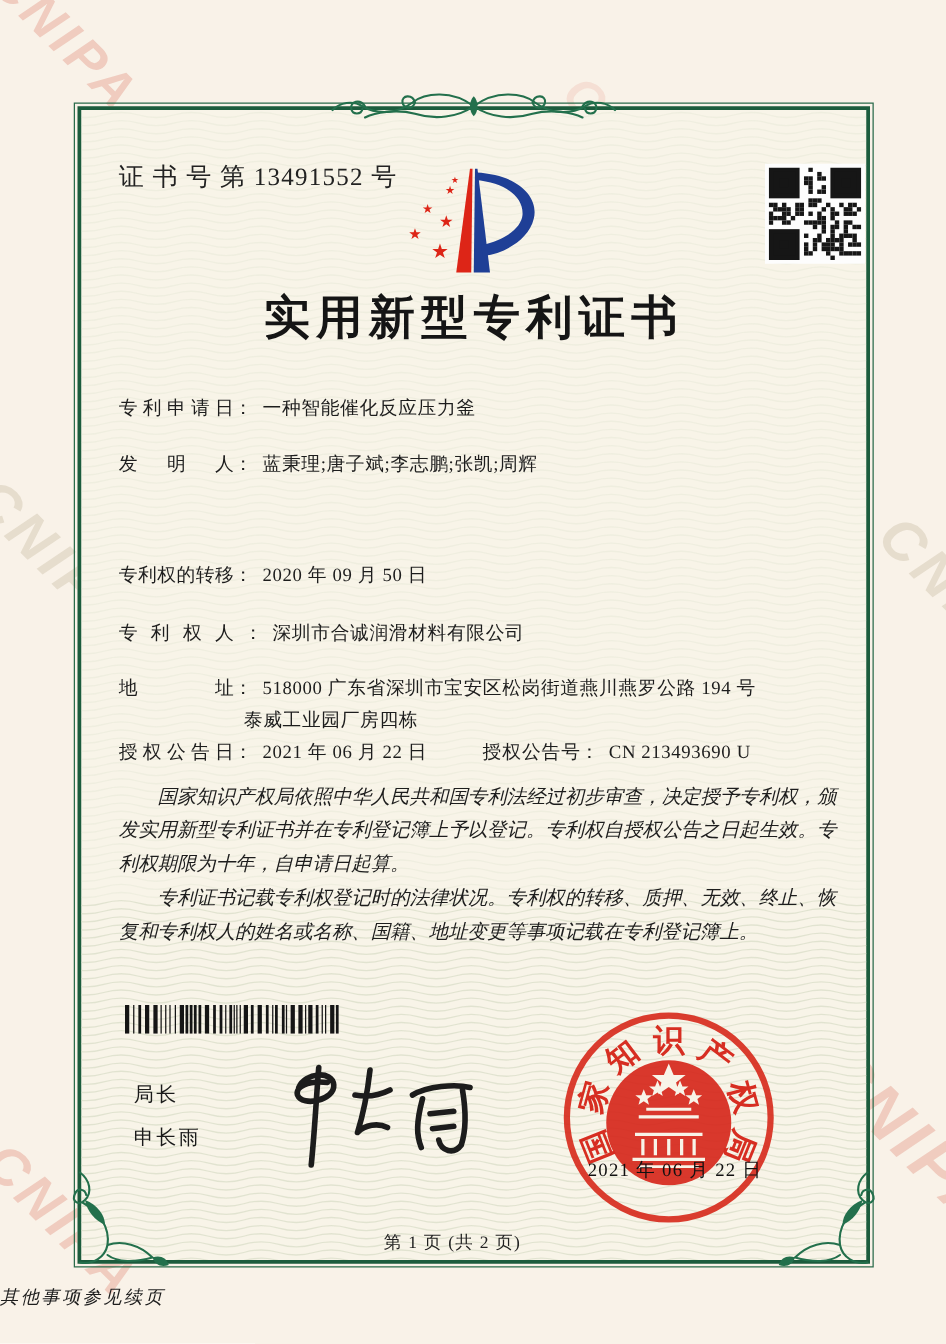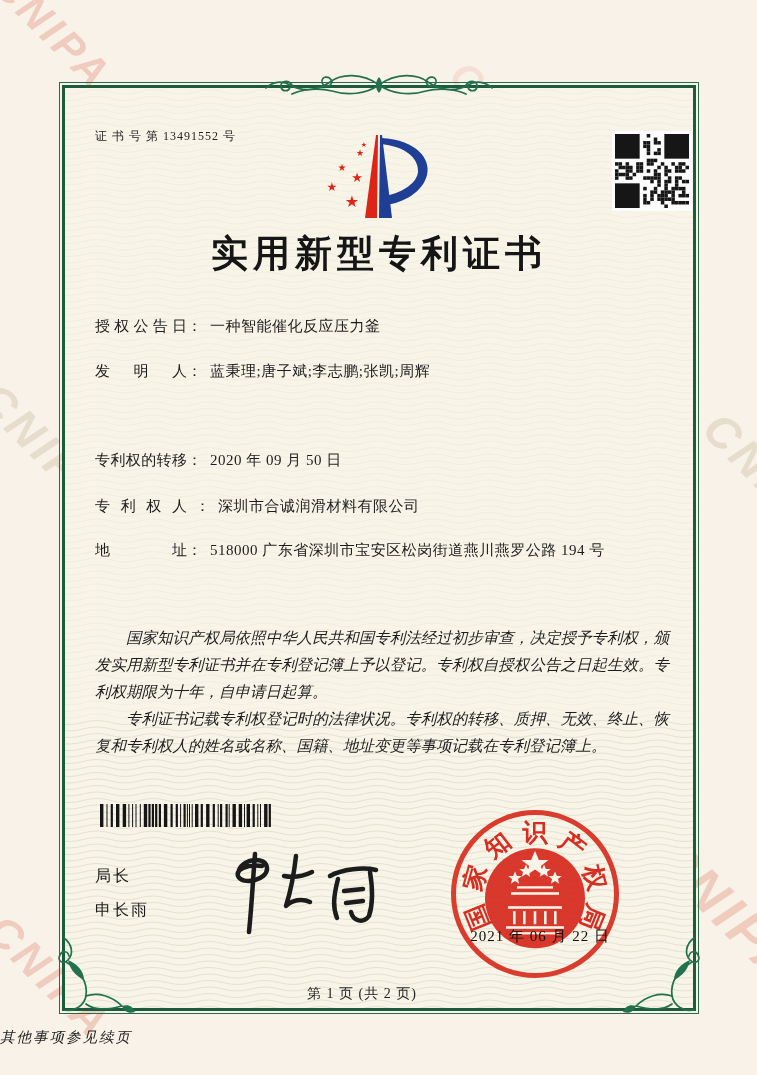--- a/index.html
+++ b/index.html
@@ -19,38 +19,38 @@
   .frame-inner{position:absolute;left:2px;top:2px;right:2px;bottom:2px;
          border:3px solid #1c5c3d;box-sizing:border-box;background:#f8f4e8;overflow:hidden;}
   .waves{position:absolute;left:0;top:0;}
   .waves path{fill:none;stroke:#d9ddc8;stroke-width:1;}
 
   .orn{position:absolute;}
   .orn path{stroke:#23704c;fill:none;stroke-width:1.7;stroke-linecap:round;}
   .orn .fl{fill:#23704c;stroke:none;}
 
   
-  .cert-no{position:absolute;left:95px;top:128px;font-size:12px;color:#222;letter-spacing:1px;}
+  .cert-no{position:absolute;left:95px;top:128px;font-size:20px;color:#222;letter-spacing:1px;}
   .title{position:absolute;left:59px;top:229px;width:640px;text-align:center;
          font-size:37px;font-weight:600;color:#151515;letter-spacing:5px;}
   .field-row{position:absolute;left:95px;width:575px;font-size:15px;color:#1d1d1d;white-space:nowrap;}
   .f-label{display:inline-block;width:92px;text-align:justify;text-align-last:justify;vertical-align:top;}
   .f-colon{margin-right:8px;}
   .f-value{letter-spacing:.5px;margin-top:36px;}
   .addr-line2{margin-left:100px;margin-top:7px;letter-spacing:.5px;}
   .pair2{position:absolute;left:291px;top:0;}
 
   .paras{position:absolute;left:95px;top:624px;width:574px;font-size:15.5px;
          font-style:italic;color:#1d1d1d;line-height:27px;text-align:justify;}
   .paras p{margin:0;text-indent:2em;}
 
   .barcode{position:absolute;left:100px;top:804px;}
   .barcode rect{fill:#151515;}
 
-  .signer{position:absolute;left:95px;top:866px;font-family:"Liberation Sans","DejaVu Sans",sans-serif;
+  .signer{position:absolute;left:107px;top:866px;font-family:"Liberation Sans","DejaVu Sans",sans-serif;
           font-size:16px;color:#1a1a1a;letter-spacing:2px;}
   .signer div{margin-bottom:13px;}
   .signature{position:absolute;left:222px;top:846px;}
   .signature path{fill:none;stroke:#1c1c1c;stroke-width:4.5;stroke-linecap:round;stroke-linejoin:round;}
 
   .seal{position:absolute;left:451px;top:810px;width:168px;height:168px;
         border:5px solid rgba(214,38,24,.93);border-radius:50%;box-sizing:border-box;opacity:.96;}
   .seal-char{position:absolute;left:50%;top:50%;font-size:25px;font-weight:bold;color:#d6261a;}
   .seal-emblem{position:absolute;left:50%;top:50%;transform:translate(-50%,-46%);}
   .seal-date{position:absolute;left:470px;top:927px;width:140px;text-align:center;
@@ -402,33 +402,40 @@
       <rect x="8.75" y="8.75" width="7" height="7"></rect>
       <rect x="50.75" y="1.75" width="21" height="21" fill="none" stroke="#161616" stroke-width="3.5"></rect>
       <rect x="57.75" y="8.75" width="7" height="7"></rect>
       <rect x="1.75" y="50.75" width="21" height="21" fill="none" stroke="#161616" stroke-width="3.5"></rect>
       <rect x="8.75" y="57.75" width="7" height="7"></rect>
     </svg>
 
   <div class="title">实用新型专利证书</div>
 
   <div class="field-row" style="top:317px">
-    <span class="f-label">授权公告日</span><span class="f-colon">：</span><span class="f-value">一种智能催化反应压力釜</span>
+    <span class="f-label">专利申请日</span><span class="f-colon">：</span><span class="f-value">一种智能催化反应压力釜</span>
   </div>
   <div class="field-row" style="top:362px">
     <span class="f-label">发明人</span><span class="f-colon">：</span><span class="f-value">蓝秉理;唐子斌;李志鹏;张凯;周辉</span>
   </div>
   <div class="field-row" style="top:451px">
     <span class="f-label">专利权的转移</span><span class="f-colon">：</span><span class="f-value">2020 年 09 月 50 日</span>
   </div>
   <div class="field-row" style="top:497px">
     <span class="f-label">专利权人</span><span class="f-colon"></span><span class="f-colon">：</span><span class="f-value">深圳市合诚润滑材料有限公司</span>
   </div>
   <div class="field-row" style="top:541px;white-space:normal">
     <span class="f-label">地址</span><span class="f-colon">：</span><span class="f-value">518000 广东省深圳市宝安区松岗街道燕川燕罗公路 194 号</span>
+    <div class="addr-line2">泰威工业园厂房四栋</div>
+  </div>
+  <div class="field-row" style="top:592px">
+    <span class="f-label">授权公告日</span><span class="f-colon">：</span><span class="f-value">2021 年 06 月 22 日</span>
+    <span class="pair2">
+      <span class="f-label" style="width:78px">授权公告号</span><span class="f-colon">：</span><span class="f-value">CN 213493690 U</span>
+    </span>
   </div>
 
   <div class="paras">
     <p>国家知识产权局依照中华人民共和国专利法经过初步审查，决定授予专利权，颁发实用新型专利证书并在专利登记簿上予以登记。专利权自授权公告之日起生效。专利权期限为十年，自申请日起算。</p>
     <p>专利证书记载专利权登记时的法律状况。专利权的转移、质押、无效、终止、恢复和专利权人的姓名或名称、国籍、地址变更等事项记载在专利登记簿上。</p>
   </div>
 
   <svg id="barcode" class="barcode" width="178" height="23" viewBox="0 0 178 23">
       <rect x="0.0" width="3.4" height="23"></rect>
       <rect x="6.5" width="1.0" height="23"></rect>

